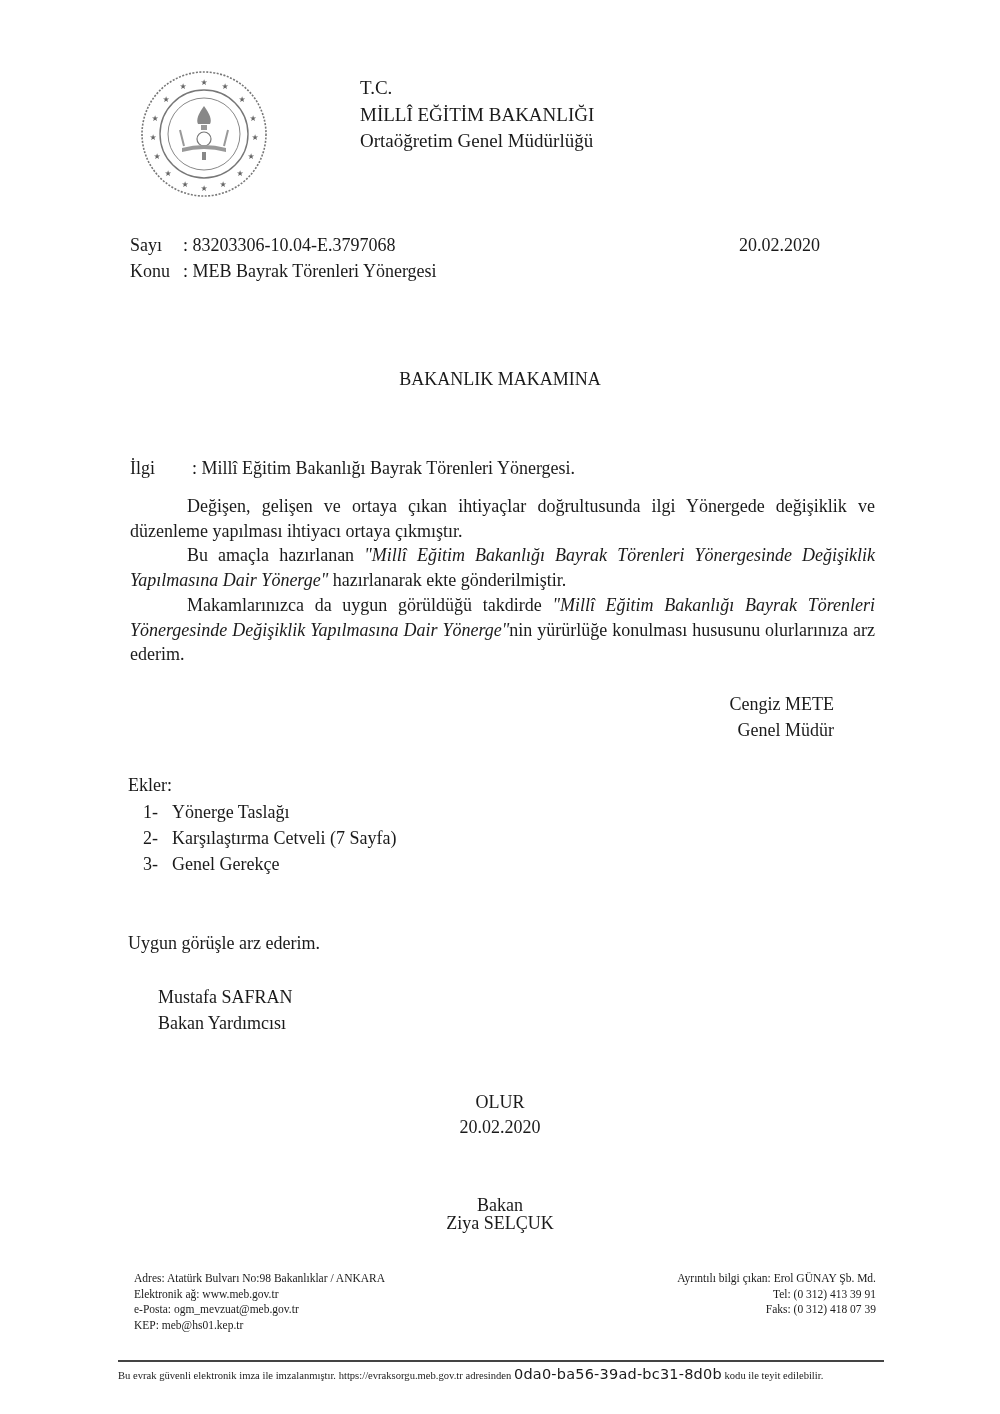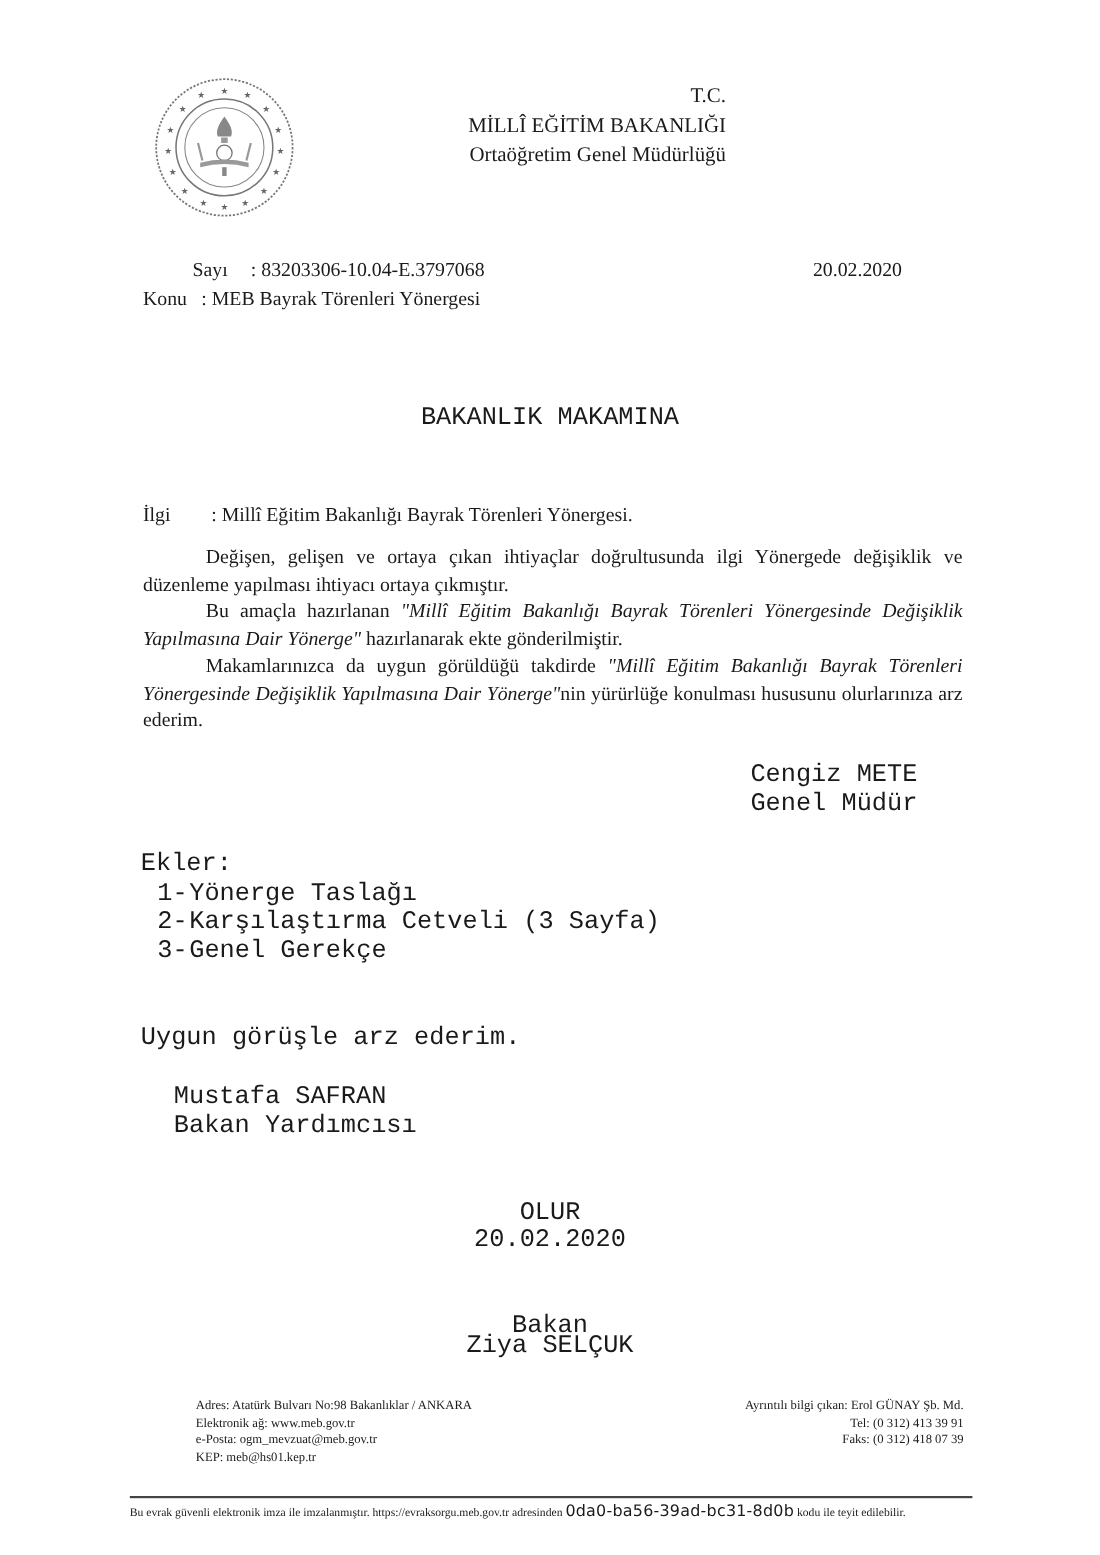--- a/index.html
+++ b/index.html
@@ -3,27 +3,27 @@
 <meta charset="utf-8">
 <style>
   html, body { margin: 0; padding: 0; background: #ffffff; }
   body {
     width: 1000px; height: 1414px; position: relative; overflow: hidden;
     font-family: "Liberation Serif", "DejaVu Serif", serif;
     color: #1a1a1a;
   }
   .abs { position: absolute; }
   .seal { left: 138px; top: 68px; width: 132px; height: 132px; }
-  .header { left: 360px; width: 300px; text-align: right; font-size: 19px; line-height: 24px; }
+  .header { left: 360px; width: 300px; text-align: left; font-size: 19px; line-height: 24px; }
   .h1 { top: 76px; }
   .h2 { top: 103px; }
   .h3 { top: 129px; }
   .row { font-size: 18px; line-height: 24px; white-space: nowrap; }
   .label { display: inline-block; width: 53px; }
-  .body-text { font-size: 23px; line-height: 24px; font-family: Liberation Mono, monospace; }
+  .body-text { font-size: 18px; line-height: 24px; }
   .para { left: 130px; width: 745px; text-align: justify; font-size: 18px; line-height: 24.5px; }
   .indent { text-indent: 57px; }
   .it { font-style: italic; }
   .center { text-align: center; }
   .right { text-align: right; }
   .footer-small { font-size: 11.5px; line-height: 15.5px; }
   .rule { left: 118px; top: 1360px; width: 766px; height: 2px; background: #444; }
   .code { font-family: "DejaVu Sans", sans-serif; font-size: 14.5px; letter-spacing: 0.2px; }
 </style>
 </head>
@@ -58,21 +58,21 @@
     <path d="M44 80 Q66 74 88 80 L88 84 Q66 78 44 84 Z" fill="#999"></path>
     <rect x="64" y="84" width="4" height="8" fill="#888"></rect>
     <path d="M42 62 L46 78 M90 62 L86 78" stroke="#999" stroke-width="2"></path>
   </svg>
 </div>
 
 <div class="abs header h1">T.C.</div>
 <div class="abs header h2">MİLLÎ EĞİTİM BAKANLIĞI</div>
 <div class="abs header h3">Ortaöğretim Genel Müdürlüğü</div>
 
-<div class="abs row" style="left:130px; top:233px;margin-left:45px;">
+<div class="abs row" style="left:130px; top:233px;">
   <span class="label">Sayı</span><span>: 83203306-10.04-E.3797068</span>
 </div>
 <div class="abs row" style="left:739px; top:233px;">20.02.2020</div>
 <div class="abs row" style="left:130px; top:259px;">
   <span class="label">Konu</span><span>: MEB Bayrak Törenleri Yönergesi</span>
 </div>
 
 <div class="abs body-text center" style="left:300px; width:400px; top:367px;">BAKANLIK MAKAMINA</div>
 
 <div class="abs row" style="left:130px; top:444px;">
@@ -88,37 +88,37 @@
 </div>
 
 <div class="abs body-text right" style="left:580px; width:254px; top:692px;">Cengiz METE</div>
 <div class="abs body-text right" style="left:580px; width:254px; top:718px;">Genel Müdür</div>
 
 <div class="abs body-text" style="left:128px; top:773px;">Ekler:</div>
 <div class="abs body-text" style="left:143px; top:800px;">
   <span style="display:inline-block; width:29px;">1-</span><span>Yönerge Taslağı</span>
 </div>
 <div class="abs body-text" style="left:143px; top:826px;">
-  <span style="display:inline-block; width:29px;">2-</span><span>Karşılaştırma Cetveli (3 Sayfa)</span>
+  <span style="display:inline-block; width:29px;">2-</span><span>Karşılaştırma Cetveli (7 Sayfa)</span>
 </div>
 <div class="abs body-text" style="left:143px; top:852px;">
   <span style="display:inline-block; width:29px;">3-</span><span>Genel Gerekçe</span>
 </div>
 
 <div class="abs body-text" style="left:128px; top:931px;">Uygun görüşle arz ederim.</div>
 
 <div class="abs body-text" style="left:158px; top:985px;text-align:right;">Mustafa SAFRAN</div>
 <div class="abs body-text" style="left:158px; top:1011px;">Bakan Yardımcısı</div>
 
 <div class="abs body-text center" style="left:400px; width:200px; top:1090px;">OLUR</div>
 <div class="abs body-text center" style="left:400px; width:200px; top:1115px;">20.02.2020</div>
 <div class="abs body-text center" style="left:400px; width:200px; top:1167px;margin-top:44px;">Ziya SELÇUK</div>
 <div class="abs body-text center" style="left:400px; width:200px; top:1193px;">Bakan</div>
 
-<div class="abs footer-small" style="left:134px; top:1271px;margin-left:44px;">
+<div class="abs footer-small" style="left:134px; top:1271px;">
   <div>Adres: Atatürk Bulvarı No:98 Bakanlıklar / ANKARA</div>
   <div>Elektronik ağ: www.meb.gov.tr</div>
   <div>e-Posta: ogm_mevzuat@meb.gov.tr</div>
   <div>KEP: meb@hs01.kep.tr</div>
 </div>
 <div class="abs footer-small right" style="left:600px; width:276px; top:1271px;">
   <div>Ayrıntılı bilgi çıkan: Erol GÜNAY Şb. Md.</div>
   <div>Tel: (0 312) 413 39 91</div>
   <div>Faks: (0 312) 418 07 39</div>
 </div>

